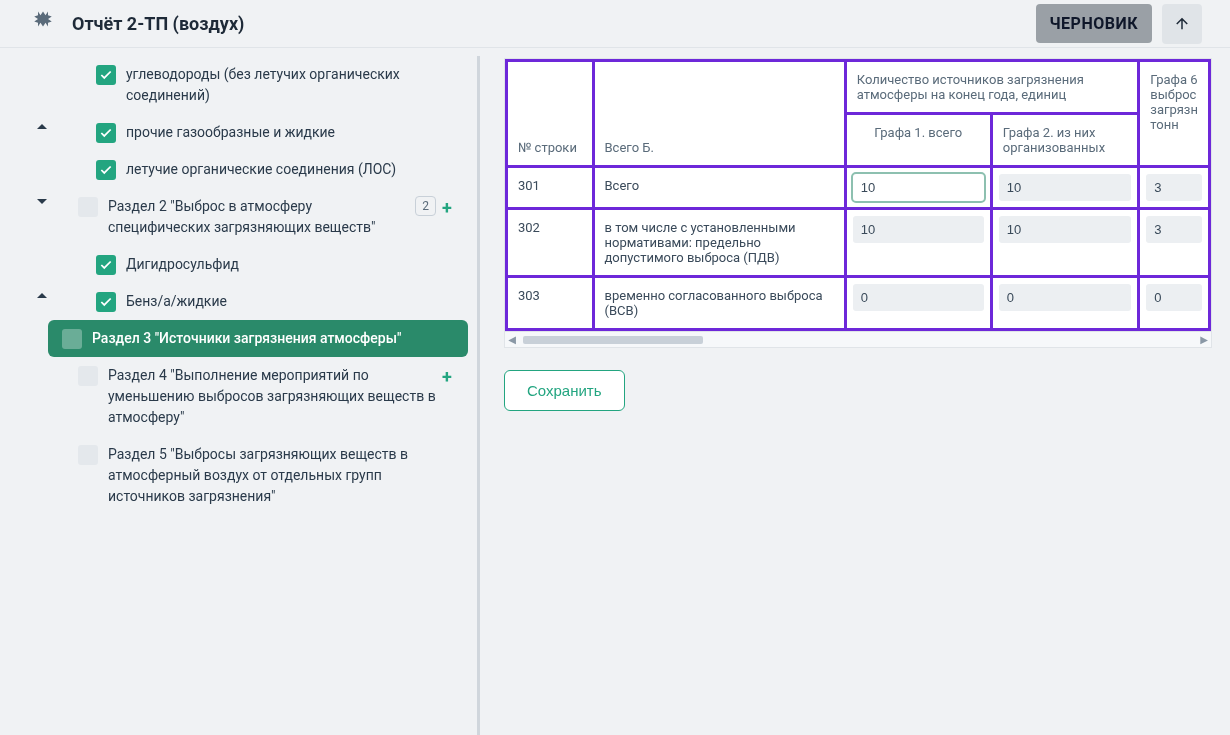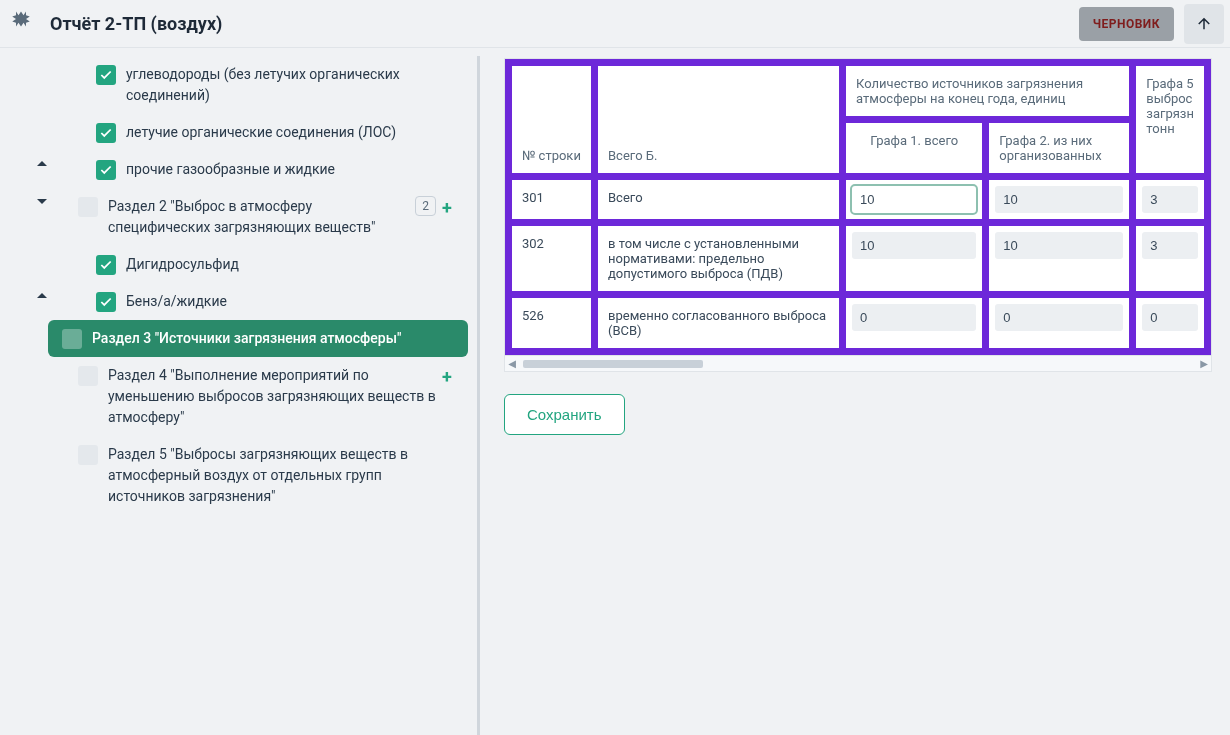--- a/index.html
+++ b/index.html
@@ -13,37 +13,37 @@
   overflow: hidden;
 }
 
 
 .header {
   display: flex;
   align-items: center;
   height: 48px;
   background: #f0f2f4;
   border-bottom: 1px solid #e0e4e8;
-  padding: 0 6px;
+  padding: 0 28px;
 }
 .header .logo {
   width: 30px; height: 30px;
   margin-right: 14px;
   color: #5a6b7a;
 }
 .header .title {
   font-size: 18px;
   font-weight: 700;
   color: #1e2a38;
   flex: 1;
 }
 .header .badge-draft {
   background: #9aa0a6;
-  color: #7f1d1d;
-  font-size: 12px;
+  color: #0f172a;
+  font-size: 16px;
   font-weight: 700;
   letter-spacing: 0.5px;
   padding: 10px 14px;
   border-radius: 4px;
   margin-right: 10px;
   cursor: pointer;
 }
 .header .up-btn {
   width: 40px; height: 40px;
   background: #e0e4e8;
@@ -150,21 +150,21 @@
   background: #fff;
   border: 1px solid #e0e4e8;
   overflow: hidden;
 }
 table {
   border-collapse: collapse;
   font-size: 13px;
   color: #3a4a5a;
 }
 th, td {
-  border: 7px solid #6d28d9;
+  border: 3px solid #6d28d9;
   padding: 10px 10px;
   vertical-align: top;
   text-align: left;
   font-weight: 400;
 }
 th { color: #5a6b7a; }
 .th-group {
   text-align: left;
   vertical-align: middle;
 }
@@ -246,41 +246,41 @@
       <div class="tree-item">
         <span style="width:68px;flex-shrink:0"></span>
         <span class="ck checked">
           <svg width="14" height="14" viewBox="0 0 24 24" fill="none" stroke="currentColor" stroke-width="3">
             <polyline points="4 12 9 17 20 6"></polyline>
           </svg>
         </span>
         <span class="label">углеводороды (без летучих органических соединений)</span>
       </div>
       <div class="tree-item">
-        <span style="width:68px;flex-shrink:0"></span>
-        <span class="ck checked">
-          <svg width="14" height="14" viewBox="0 0 24 24" fill="none" stroke="currentColor" stroke-width="3">
-            <polyline points="4 12 9 17 20 6"></polyline>
-          </svg>
-        </span>
-        <span class="label">летучие органические соединения (ЛОС)</span>
-      </div>
-      <div class="tree-item">
         <span class="caret" style="width:28px">
           <svg width="10" height="10" viewBox="0 0 10 10" fill="currentColor">
             <path d="M0 7l5-5 5 5z"></path>
           </svg>
         </span>
         <span style="width:40px;flex-shrink:0"></span>
         <span class="ck checked">
           <svg width="14" height="14" viewBox="0 0 24 24" fill="none" stroke="currentColor" stroke-width="3">
             <polyline points="4 12 9 17 20 6"></polyline>
           </svg>
         </span>
         <span class="label">прочие газообразные и жидкие</span>
+      </div>
+      <div class="tree-item">
+        <span style="width:68px;flex-shrink:0"></span>
+        <span class="ck checked">
+          <svg width="14" height="14" viewBox="0 0 24 24" fill="none" stroke="currentColor" stroke-width="3">
+            <polyline points="4 12 9 17 20 6"></polyline>
+          </svg>
+        </span>
+        <span class="label">летучие органические соединения (ЛОС)</span>
       </div>
       <div class="tree-item">
         <span class="caret" style="width:28px">
           <svg width="10" height="10" viewBox="0 0 10 10" fill="currentColor">
             <path d="M0 3l5 5 5-5z"></path>
           </svg>
         </span>
         <span style="width:22px;flex-shrink:0"></span>
         <span class="ck unchecked"></span>
         <span class="label">Раздел 2 "Выброс в атмосферу специфических загрязняющих веществ"</span>
@@ -328,21 +328,21 @@
     </div>
 
   <div class="content">
     <div class="table-wrap">
       <table>
         <thead>
           <tr>
             <th rowspan="2" class="col-num" style="vertical-align:bottom">№ строки</th>
             <th rowspan="2" class="col-b" style="vertical-align:bottom">Всего Б.</th>
             <th colspan="2" class="th-group">Количество источников загрязнения атмосферы на конец года, единиц</th>
-            <th rowspan="2" class="col-g3">Графа 5 выброс загрязн тонн</th>
+            <th rowspan="2" class="col-g3">Графа 6 выброс загрязн тонн</th>
           </tr>
           <tr>
             <th class="col-g1">Графа 1. всего</th>
             <th class="col-g2">Графа 2. из них организованных</th>
           </tr>
         </thead>
         <tbody id="tbody">
             <tr>
     <td>301</td>
     <td>Всего</td>
@@ -351,21 +351,21 @@
     <td class="cell-input"><input class="inp" value="3" style=""></td>
   </tr>
             <tr>
     <td>302</td>
     <td>в том числе с установленными нормативами: предельно допустимого выброса (ПДВ)</td>
     <td class="cell-input"><input class="inp" value="10" style=""></td>
     <td class="cell-input"><input class="inp" value="10" style=""></td>
     <td class="cell-input"><input class="inp" value="3" style=""></td>
   </tr>
             <tr>
-    <td>526</td>
+    <td>303</td>
     <td>временно согласованного выброса (ВСВ)</td>
     <td class="cell-input"><input class="inp" value="0" style=""></td>
     <td class="cell-input"><input class="inp" value="0" style=""></td>
     <td class="cell-input"><input class="inp" value="0" style=""></td>
   </tr>
           </tbody>
       </table>
       <div class="hscroll">
         <span class="arrow">◀</span>
         <div class="track">

